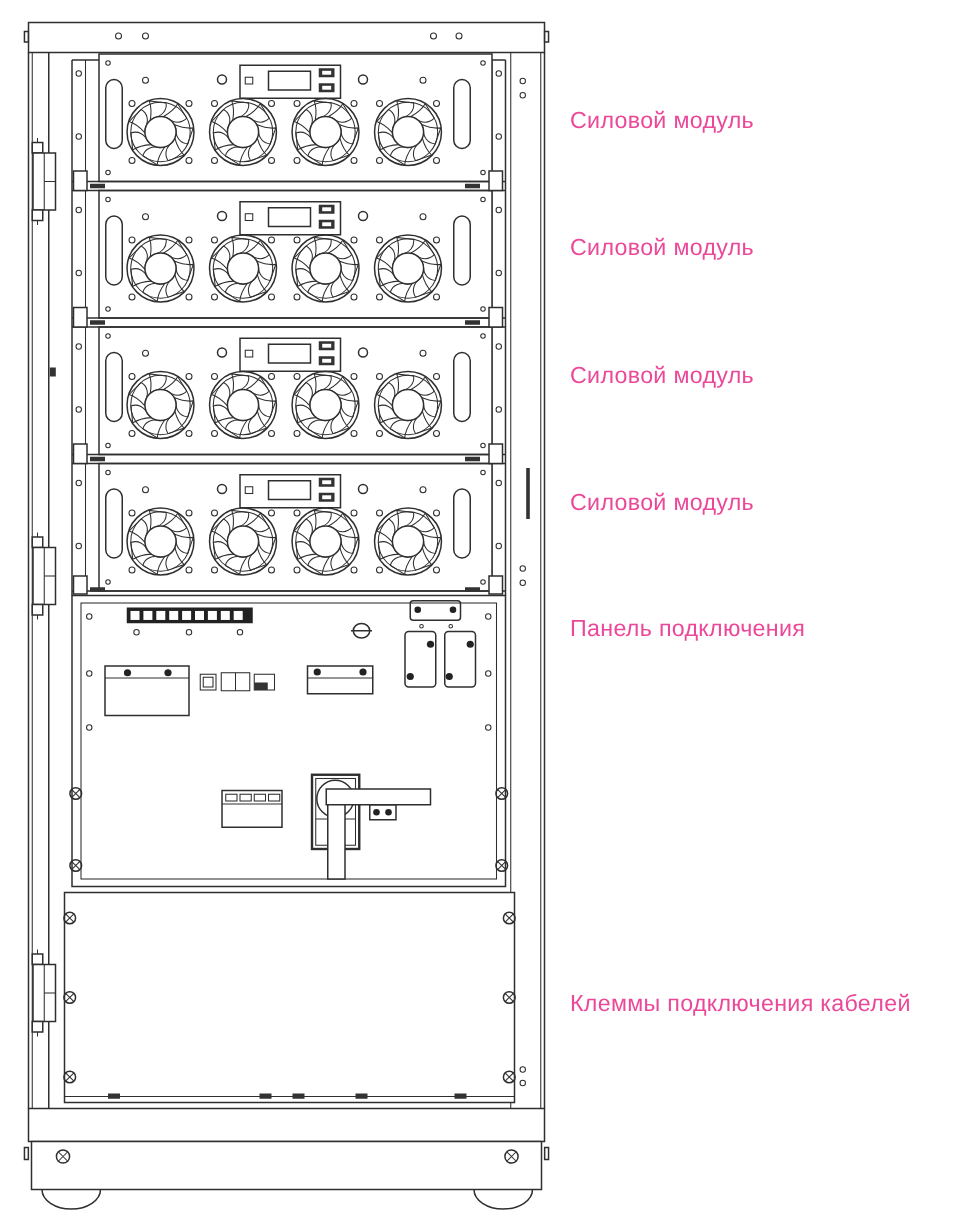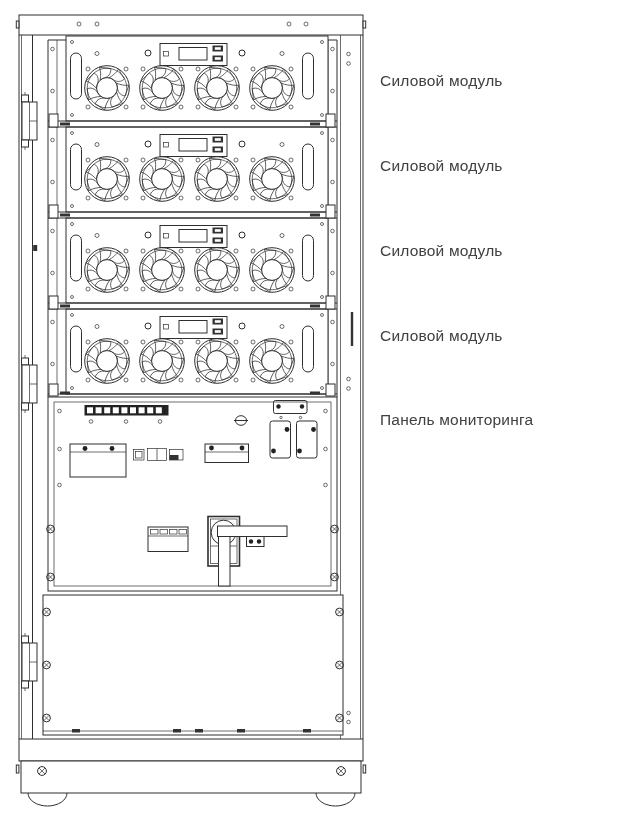--- a/index.html
+++ b/index.html
@@ -1,19 +1,19 @@
 <!DOCTYPE html>
 <html><head>
 <meta charset="utf-8">
 <style>
   html,body{margin:0;padding:0;background:#ffffff;}
   #stage{position:relative;width:639px;height:817px;background:#fff;overflow:hidden;
          font-family:"Liberation Sans",sans-serif;}
   #drawing{position:absolute;left:0;top:0;}
-  .label{position:absolute;left:380px;font-size:15.5px;color:#404040;
+  .label{position:absolute;left:380px;font-size:15.5px;color:#ec4899;
          letter-spacing:.2px;white-space:nowrap;line-height:1.1;}
   .lbl-0{top:72px;} .lbl-1{top:157px;} .lbl-2{top:242px;} .lbl-3{top:327px;}
   .lbl-4{top:411px;} .lbl-5{top:516px;} .lbl-6{top:661px;}
   
   .f0{fill:#ffffff;stroke:#2f2f2f;stroke-width:1;}
   .nf{fill:none;stroke:#2f2f2f;stroke-width:1;}
   .thin{stroke-width:.7;}
   .bold{stroke-width:1.6;}
   .dk{fill:#333333;stroke:none;}
   .dks{fill:#222222;stroke:none;}
@@ -294,15 +294,16 @@
       <rect x="363.1" y="765" width="2.6" height="8" class="f0"></rect>
       <path d="M28,793 a19.5,13 0 0 0 39,0" class="nf"></path>
       <path d="M316,793 a19.5,13 0 0 0 39,0" class="nf"></path>
     </g>
   </svg>
 
   <div class="label lbl-0">Силовой модуль</div>
   <div class="label lbl-1">Силовой модуль</div>
   <div class="label lbl-2">Силовой модуль</div>
   <div class="label lbl-3">Силовой модуль</div>
-  <div class="label lbl-4">Панель мониторинга</div>
+  <div class="label lbl-4">Панель подключения</div>
+  <div class="label lbl-6">Клеммы подключения кабелей</div>
 
 </div>
 
 </body></html>

